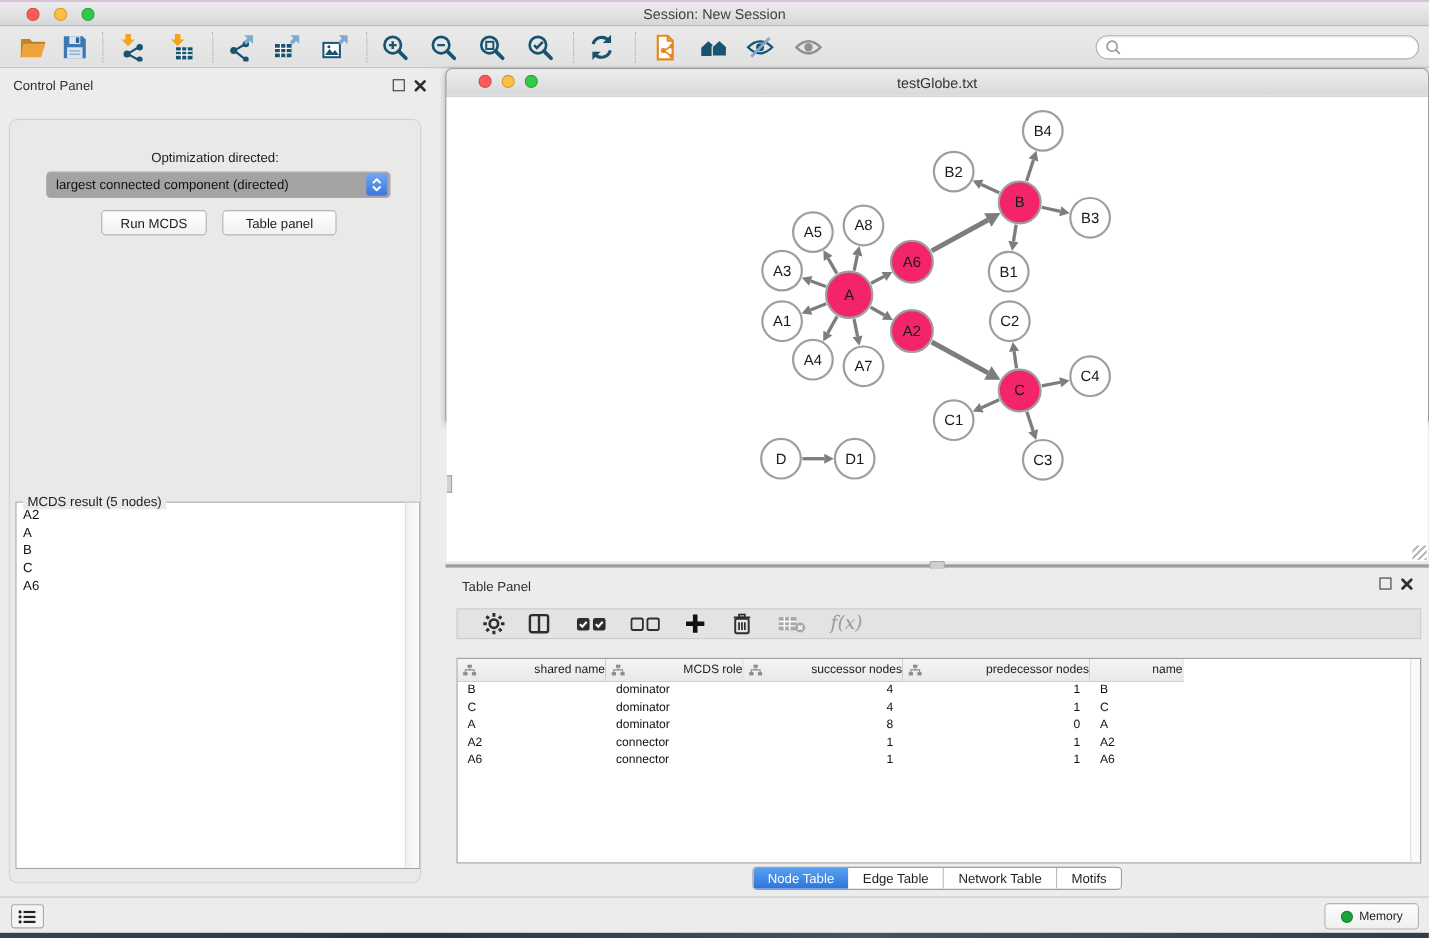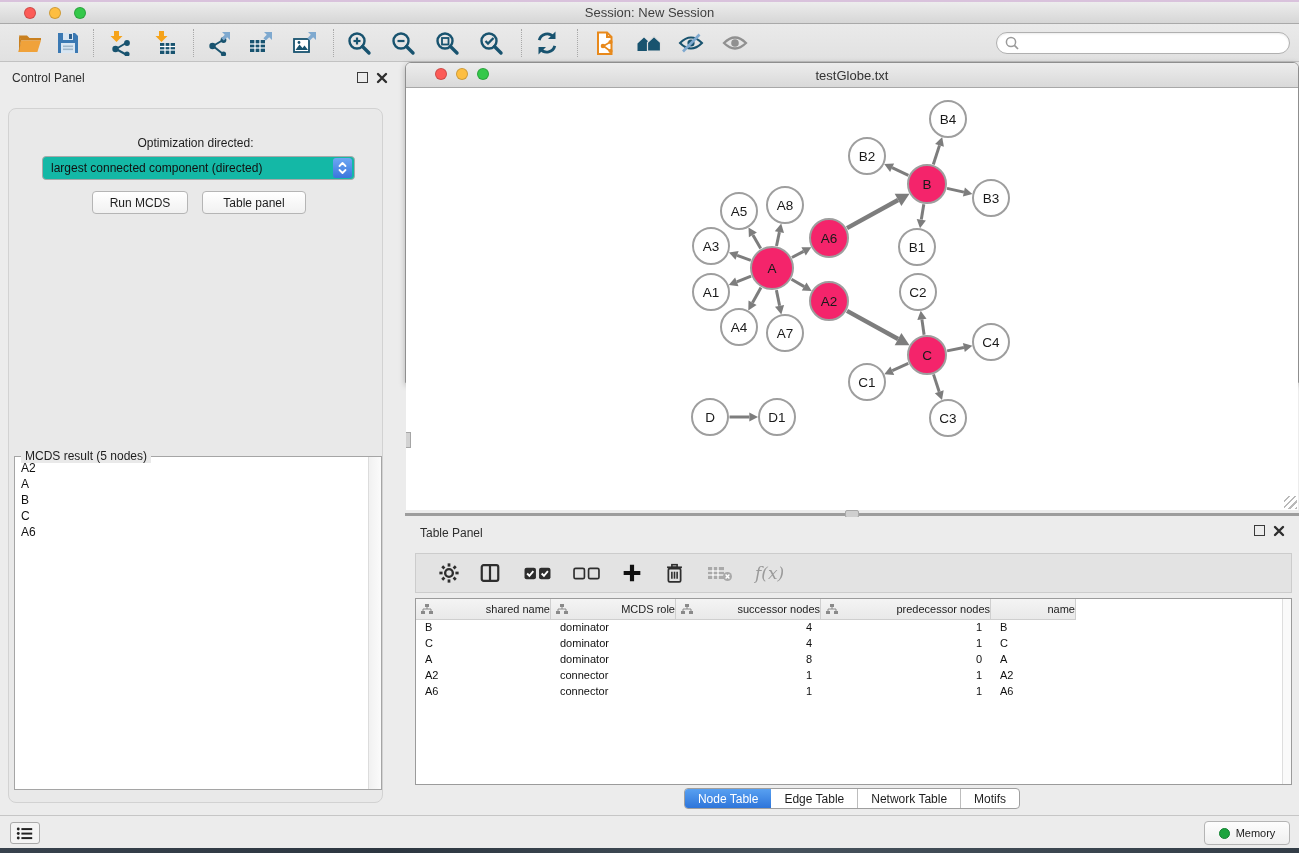--- a/index.html
+++ b/index.html
@@ -32,21 +32,21 @@
   .cp-title { position:absolute; left:12px; top:9px; font-size:12px; color:#2e2e2e; }
   .win-float { position:absolute; width:11px; height:11px; border:1.5px solid #3a3a3a; top:10px; }
   .win-close { position:absolute; width:12px; height:12px; top:10px; }
   .seg-tabs { position:absolute; display:flex; height:21px; border:1px solid #9f9f9f; border-radius:4px; background:#fff; overflow:hidden; font-size:12px; }
   .seg { display:flex; align-items:center; justify-content:center; padding:0 13px; color:#1e1e1e; border-right:1px solid #bdbdbd; cursor:default; }
   .seg:last-child { border-right:none; }
   .seg.sel { background:linear-gradient(#58a0f1,#2e75da); color:#fff; border-right:none; }
   .cp-box { position:absolute; left:8px; top:46px; width:375px; height:695px; background:#e9e9e9;
     border:1px solid #d2d2d2; border-radius:8px; }
   .opt-label { position:absolute; top:74px; width:100%; text-align:center; font-size:12px; color:#1d1d1d; }
-  .dropdown { position:absolute; left:42px; top:94px; width:313px; height:24px; background:#14b8a6;
+  .dropdown { position:absolute; left:42px; top:94px; width:313px; height:24px; background:#a3a3a3;
     border:1px solid #a9a9a9; border-radius:4px; display:flex; align-items:center; }
   .dropdown .val { flex:1; font-size:12px; color:#111; padding-left:8px; white-space:nowrap; }
   .dd-step { width:19px; height:20px; margin-right:2px; border-radius:3px; background:linear-gradient(#6ea7f2,#3a76dd); display:flex; align-items:center; justify-content:center; }
   .btn { position:absolute; height:23px; background:linear-gradient(#ffffff,#f1f1f1); border:1px solid #b5b5b5;
     border-radius:4px; font-size:12px; color:#1d1d1d; display:flex; align-items:center; justify-content:center; }
   .result-box { position:absolute; left:14px; top:394px; width:368px; height:334px; background:#fff; border:1px solid #a5a5a5; }
   .result-legend { position:absolute; left:6px; top:-8px; background:#e9e9e9; padding:0 4px; font-size:12px; color:#1d1d1d; }
   .result-list { position:absolute; left:1px; top:3px; right:14px; bottom:1px; font-size:12px; color:#111; }
   .result-list div { padding:1px 5px; height:16px; line-height:15px; }
   .result-scroll { position:absolute; right:0; top:0; bottom:0; width:13px; background:linear-gradient(to right,#f1f1f1,#fbfbfb); border-left:1px solid #dcdcdc; }
@@ -62,21 +62,21 @@
   .resize-grip { position:absolute; right:1px; bottom:1px; width:13px; height:13px;
     background:repeating-linear-gradient(135deg, transparent 0 3px, #b9b9b9 3px 4.5px); }
 
   
   .h-splitter { left:405px; top:513px; width:894px; height:3px; background:#9d9d9d; }
   .h-grip { position:absolute; left:440px; top:-3px; width:14px; height:8px; background:#cfcfcf; border:1px solid #a8a8a8; border-radius:2px; }
 
   
   .table-panel { left:405px; top:517px; width:894px; height:298px; background:#ececec; }
   .tp-title { position:absolute; left:15px; top:9px; font-size:12px; color:#2e2e2e; }
-  .tp-toolbar { position:absolute; left:10px; top:36px; width:877px; height:40px; background:#e3e3e3; border:1px solid #cccccc; display:flex; align-items:center; }
+  .tp-toolbar { position:absolute; left:10px; top:36px; width:877px; height:28px; background:#e3e3e3; border:1px solid #cccccc; display:flex; align-items:center; }
   .tp-ic { margin-left:22px; display:flex; align-items:center; justify-content:center; }
   .fx { font-family:"DejaVu Serif", serif; font-style:italic; font-size:17px; color:#9a9a9a; }
   .data-table { position:absolute; left:10px; top:81px; width:877px; height:187px; background:#fff; border:1px solid #9b9b9b; overflow:hidden; }
   .dt-scroll { position:absolute; right:0; top:0; bottom:0; width:9px; background:#fafafa; border-left:1px solid #dedede; }
   .dt-header { display:flex; height:21px; font-size:11px; color:#1d1d1d; }
   .th { position:relative; background:linear-gradient(#f4f4f4,#e9e9e9); border-right:1px solid #cfcfcf; border-bottom:1px solid #cfcfcf;
     display:flex; align-items:center; justify-content:flex-end; }
   .th svg { position:absolute; left:5px; top:5px; }
   .th.filler { background:#fff; border-right:none; border-bottom:none; flex:1; }
   .dt-row { display:flex; height:16px; font-size:11px; color:#101010; }

